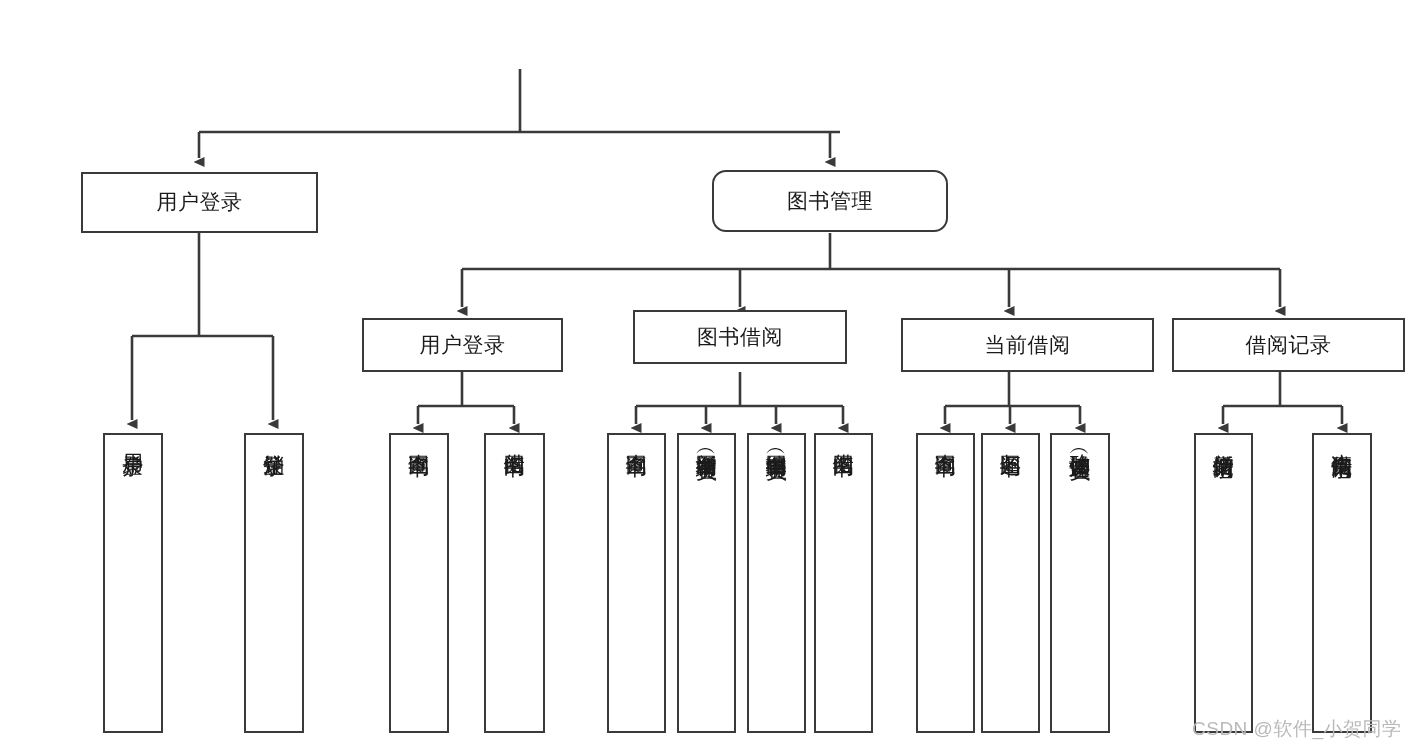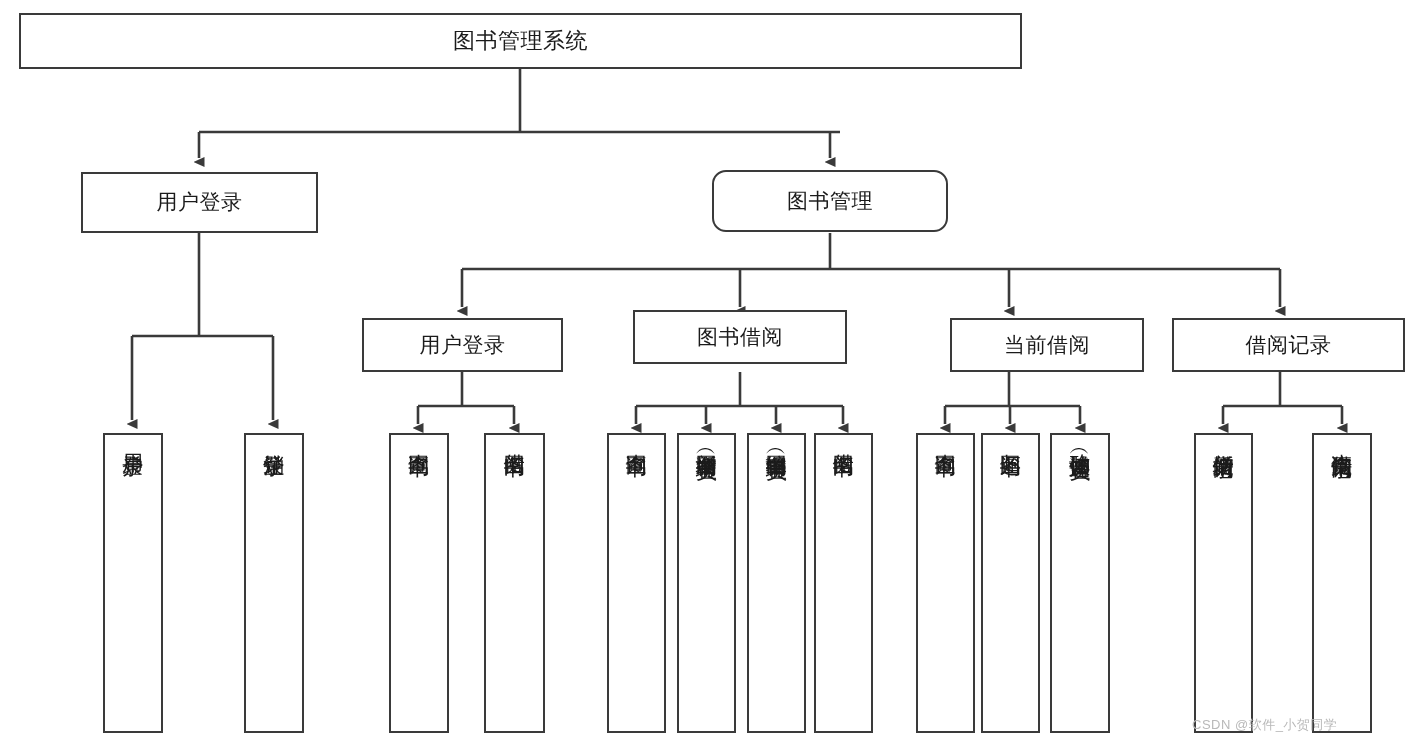--- a/index.html
+++ b/index.html
@@ -51,21 +51,21 @@
     text-orientation: upright;
     white-space: pre;
     text-align: left;
   }
   .node.root {
     font-size: 22px;
   }
   .watermark {
     position: absolute;
     color: #b9b9b9;
-    font-size: 13px;
+    font-size: 19px;
     letter-spacing: 0.5px;
     white-space: pre;
     user-select: none;
   }
 </style>
 </head>
 <body>
 
 <div id="canvas">
 
@@ -112,28 +112,27 @@
       <path d="M1010,406 L1010,424" marker-end="url(#arrow)"></path>
       <path d="M1080,406 L1080,424" marker-end="url(#arrow)"></path>
 
       <path d="M1280,372 L1280,406"></path>
       <path d="M1223,406 L1342,406"></path>
       <path d="M1223,406 L1223,424" marker-end="url(#arrow)"></path>
       <path d="M1342,406 L1342,424" marker-end="url(#arrow)"></path>
     </g>
   </svg>
 
-  <div class="node root" style="left:19px; top:13px; width:1003px; height:56px;">图书管理系统</div>
 
   <div class="node" style="left:81px; top:172px; width:237px; height:61px;">用户登录</div>
   <div class="node" style="left:712px; top:170px; width:236px; height:62px;border-radius:14px;">图书管理</div>
 
   <div class="node" style="left:362px; top:318px; width:201px; height:54px;">用户登录</div>
   <div class="node" style="left:633px; top:310px; width:214px; height:54px;">图书借阅</div>
-  <div class="node" style="left:950px; top:318px; width:194px; height:54px;">当前借阅</div>
+  <div class="node" style="left:901px; top:318px; width:253px; height:54px;">当前借阅</div>
   <div class="node" style="left:1172px; top:318px; width:233px; height:54px;">借阅记录</div>
 
   <div class="node vert" style="left:103px; top:433px; width:60px; height:300px;">
     <span class="vtext">用户登录</span>
   </div>
   <div class="node vert" style="left:244px; top:433px; width:60px; height:300px;">
     <span class="vtext">注销登录</span>
   </div>
 
   <div class="node vert" style="left:389px; top:433px; width:60px; height:300px;">

